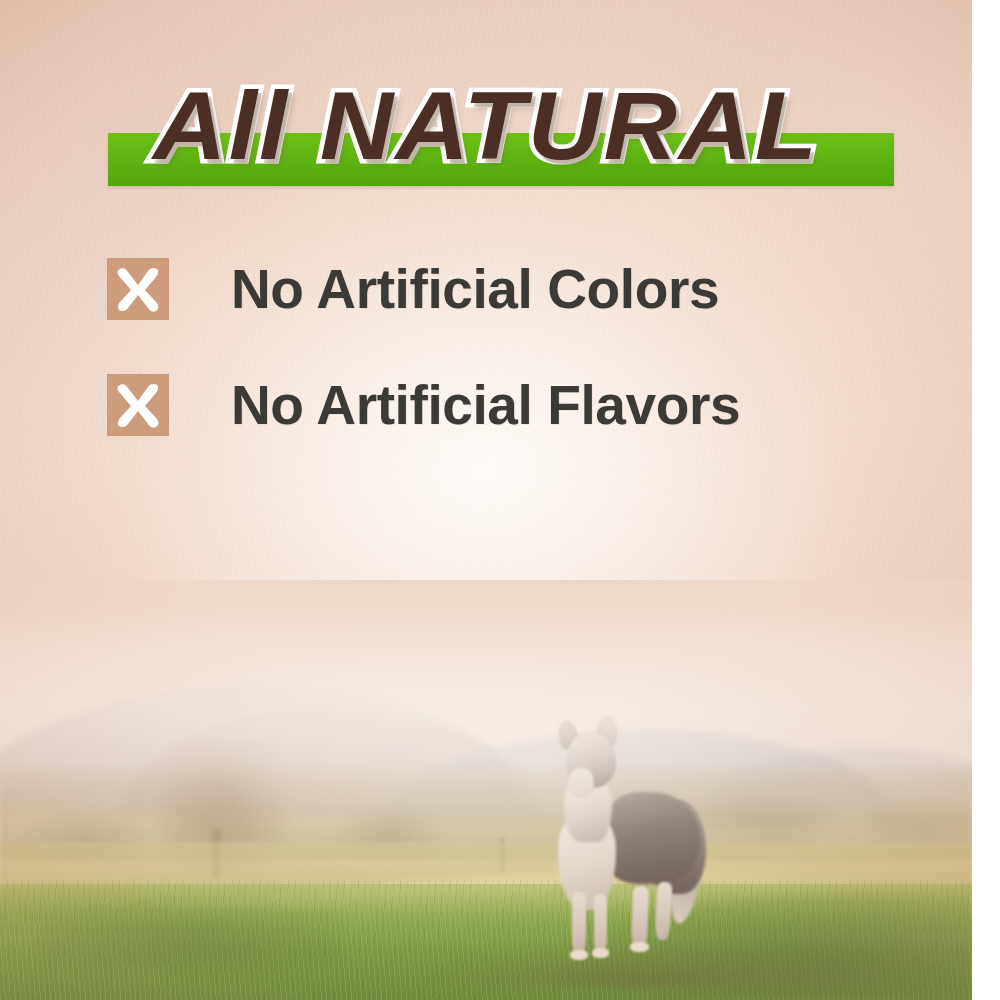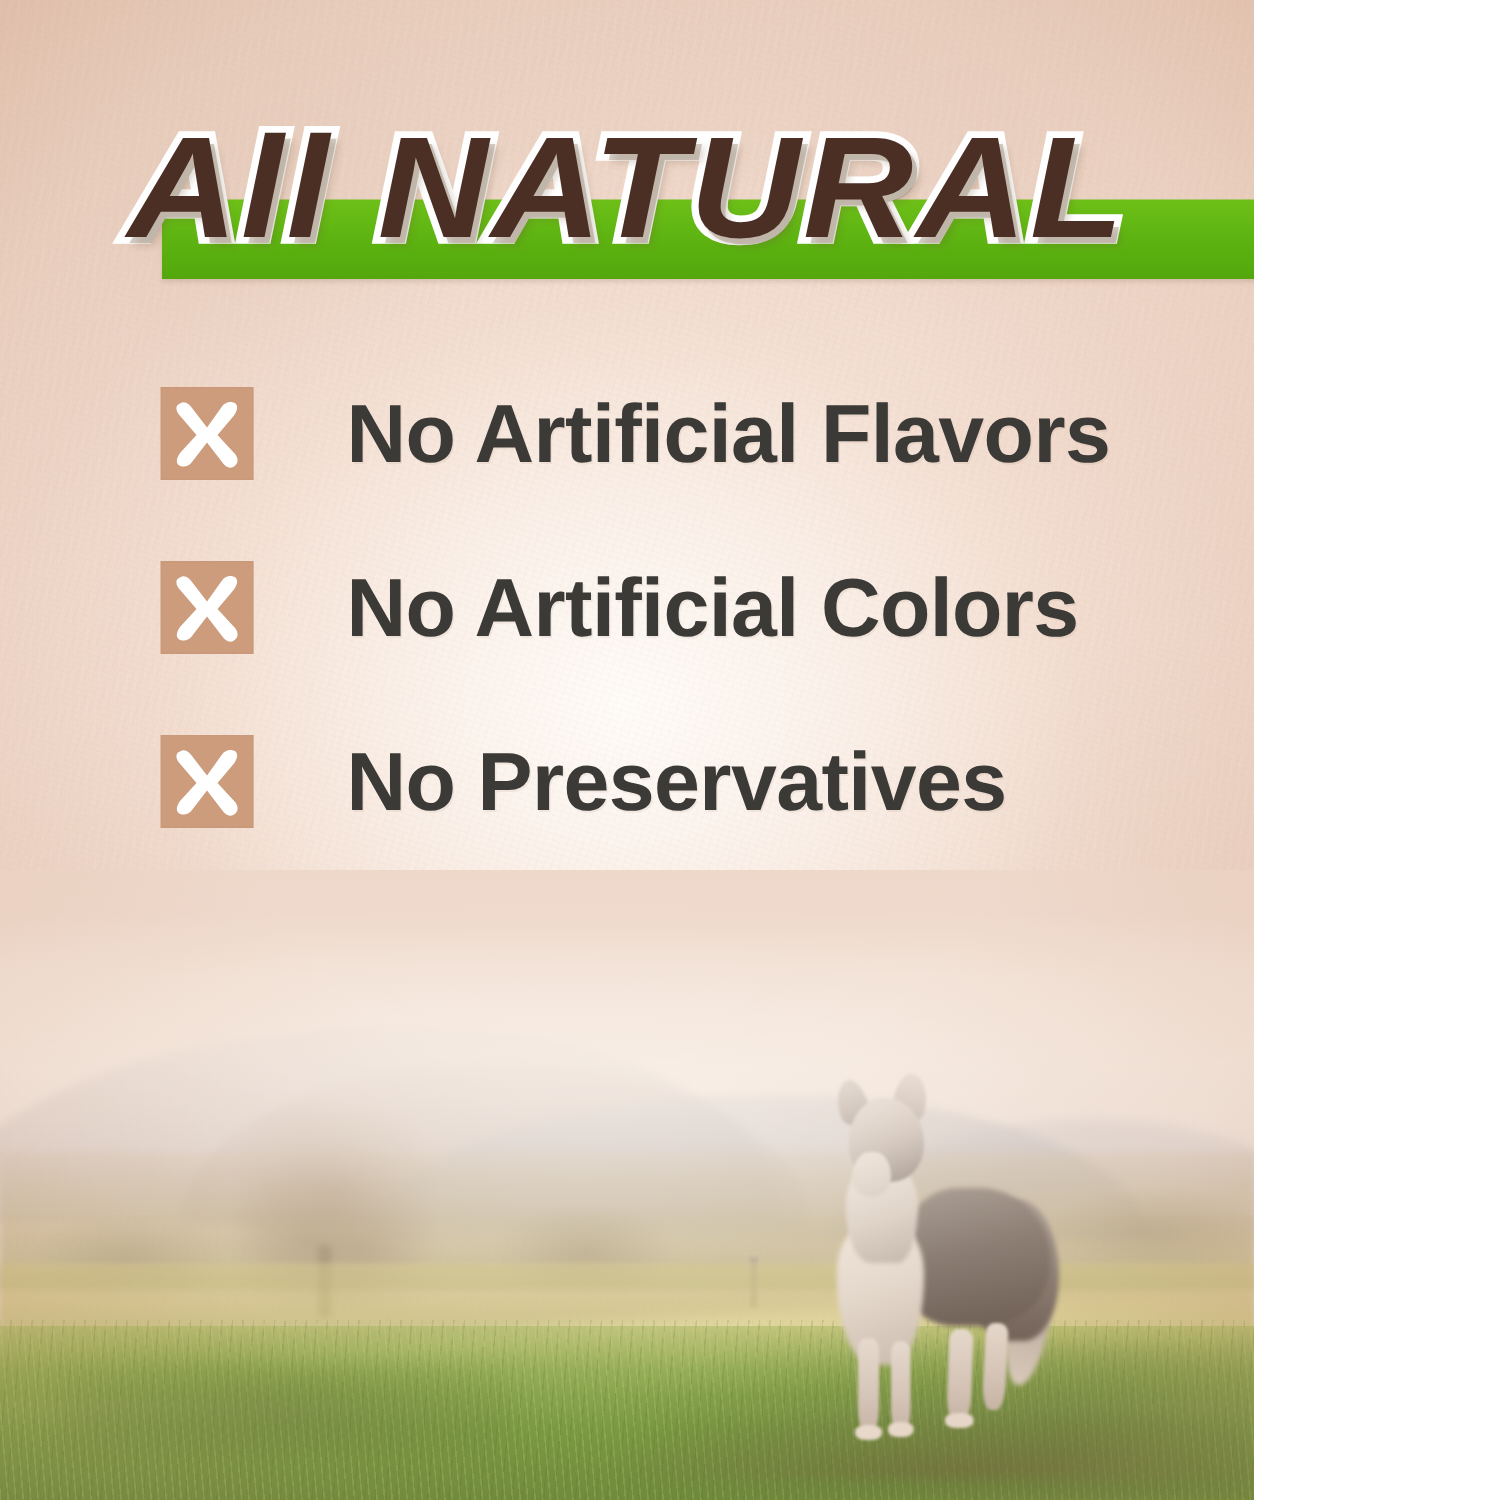--- a/index.html
+++ b/index.html
@@ -4,21 +4,21 @@
 <title>All Natural</title>
 <style>
   html, body {
     margin: 0;
     padding: 0;
     background: #ffffff;
   }
 
   #poster {
     position: relative;
-    width: 836px;
+    width: 972px;
     height: 1000px;
     overflow: hidden;
     font-family: "Liberation Sans", sans-serif;
     background: #ecd4c6;
   }
 
   
   .bg-base {
     position: absolute;
     inset: 0;
@@ -535,37 +535,29 @@
   </div>
 
   <div class="claims">
 
     <div class="claim">
       <span class="xbox">
         <svg width="62" height="62" viewBox="0 0 62 62" aria-hidden="true">
           <path d="M13 11 C16 9 19 11 21 14 L31 27 L41 13 C43 10 47 9 50 11 C52 13 51 16 49 19 L38 32 L50 45 C52 48 52 51 49 53 C46 55 43 53 41 50 L31 37 L21 50 C19 53 15 54 12 52 C10 50 11 47 13 44 L24 32 L12 18 C10 15 10 12 13 11 Z" fill="#ffffff"></path>
         </svg>
       </span>
-      <span class="claim-label">No Artificial Flavors</span>
+      <span class="claim-label">No Artificial Colors</span>
     </div>
 
     <div class="claim">
       <span class="xbox">
         <svg width="62" height="62" viewBox="0 0 62 62" aria-hidden="true">
           <path d="M13 11 C16 9 19 11 21 14 L31 27 L41 13 C43 10 47 9 50 11 C52 13 51 16 49 19 L38 32 L50 45 C52 48 52 51 49 53 C46 55 43 53 41 50 L31 37 L21 50 C19 53 15 54 12 52 C10 50 11 47 13 44 L24 32 L12 18 C10 15 10 12 13 11 Z" fill="#ffffff"></path>
         </svg>
       </span>
-      <span class="claim-label">No Artificial Colors</span>
+      <span class="claim-label">No Artificial Flavors</span>
     </div>
 
-    <div class="claim">
-      <span class="xbox">
-        <svg width="62" height="62" viewBox="0 0 62 62" aria-hidden="true">
-          <path d="M13 11 C16 9 19 11 21 14 L31 27 L41 13 C43 10 47 9 50 11 C52 13 51 16 49 19 L38 32 L50 45 C52 48 52 51 49 53 C46 55 43 53 41 50 L31 37 L21 50 C19 53 15 54 12 52 C10 50 11 47 13 44 L24 32 L12 18 C10 15 10 12 13 11 Z" fill="#ffffff"></path>
-        </svg>
-      </span>
-      <span class="claim-label">No Preservatives</span>
-    </div>
 
 
   </div>
 
 </div>
 
 </body></html>

